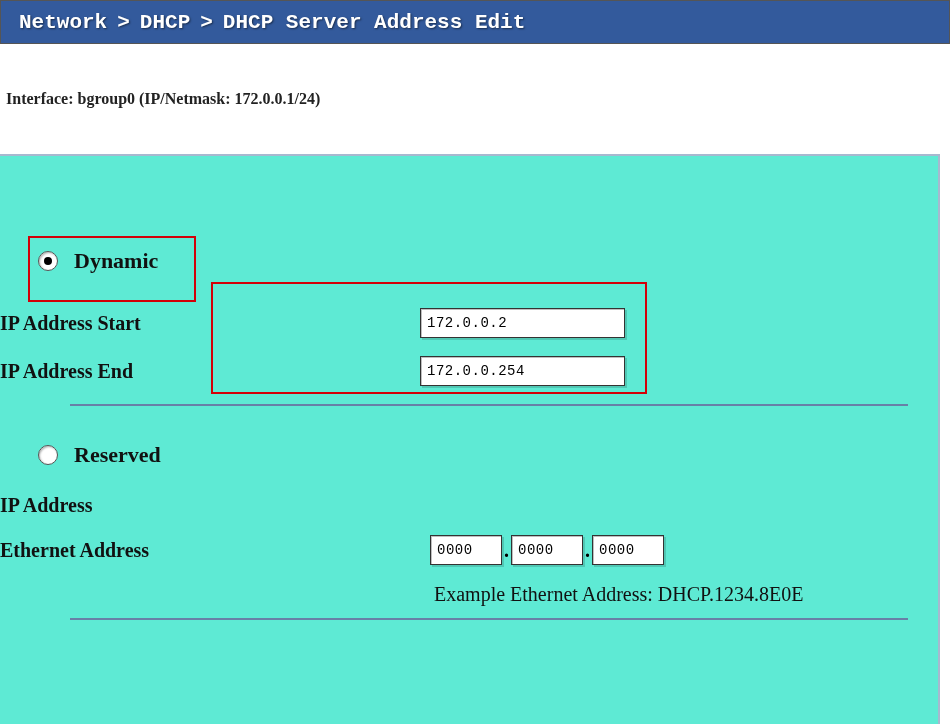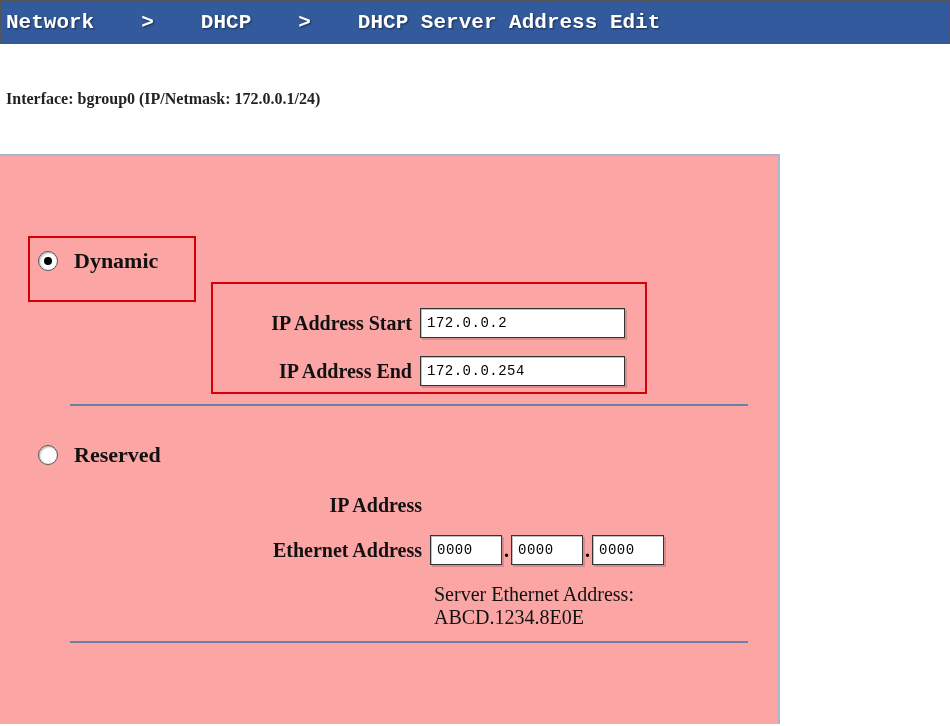--- a/index.html
+++ b/index.html
@@ -10,51 +10,50 @@
     overflow: hidden;
     font-family: Georgia, "Times New Roman", serif;
     background: #fff;
   }
 
   .breadcrumb-bar {
     background: #335a9c;
     height: 42px;
     display: flex;
     align-items: center;
-    padding-left: 5px;
+    padding-left: 18px;
     color: #fff;
     font-weight: bold;
     font-size: 21px;
     font-family: "Courier New", Courier, monospace;
     border: 1px solid #555;
     text-shadow: 1px 1px 2px rgba(0,0,0,.5);
-    gap: 37px;
   }
   .breadcrumb-bar .sep {
     margin: 0 10px;
   }
 
   .info-strip {
     background: #fff;
     height: 110px;
     display: flex;
     align-items: center;
     padding-left: 6px;
   }
   .info-strip .label {
     font-size: 16px;
     font-weight: bold;
     color: #222;
   }
 
   .config-area {
-    background: #fca5a5;
+    background: #5eead4;
     border-top: 2px solid #a7b8cf;
     border-right: 2px solid #a7b8cf;
-    width: 780px;
+    width: 940px;
     height: 570px;
     position: relative;
     padding-top: 80px;
     box-sizing: border-box;
   }
 
   
   .radio-row {
     display: flex;
     align-items: center;
@@ -116,21 +115,20 @@
   }
 
   
   .field-row {
     display: flex;
     align-items: center;
     margin-bottom: 18px;
   }
   .field-row .flabel {
     width: 430px;
-    text-align: right;
     padding-right: 8px;
     font-weight: bold;
     font-size: 20px;
     color: #111;
     box-sizing: border-box;
   }
   .dyn-block .field-row .flabel {
     width: 420px;
   }
   .text-input {
@@ -227,17 +225,17 @@
     <span class="flabel">Ethernet Address</span>
     <span class="mac-group">
       <input class="text-input w-mac" value="0000" style="">
       <span class="dot-sep">.</span>
       <input class="text-input w-mac" value="0000" style="">
       <span class="dot-sep">.</span>
       <input class="text-input w-mac" value="0000" style="">
     </span>
   </div>
 
-  <div class="example-row">Server Ethernet Address: ABCD.1234.8E0E</div>
+  <div class="example-row">Example Ethernet Address: DHCP.1234.8E0E</div>
 
   <hr class="divider">
 
 </div>
 
 </body></html>

